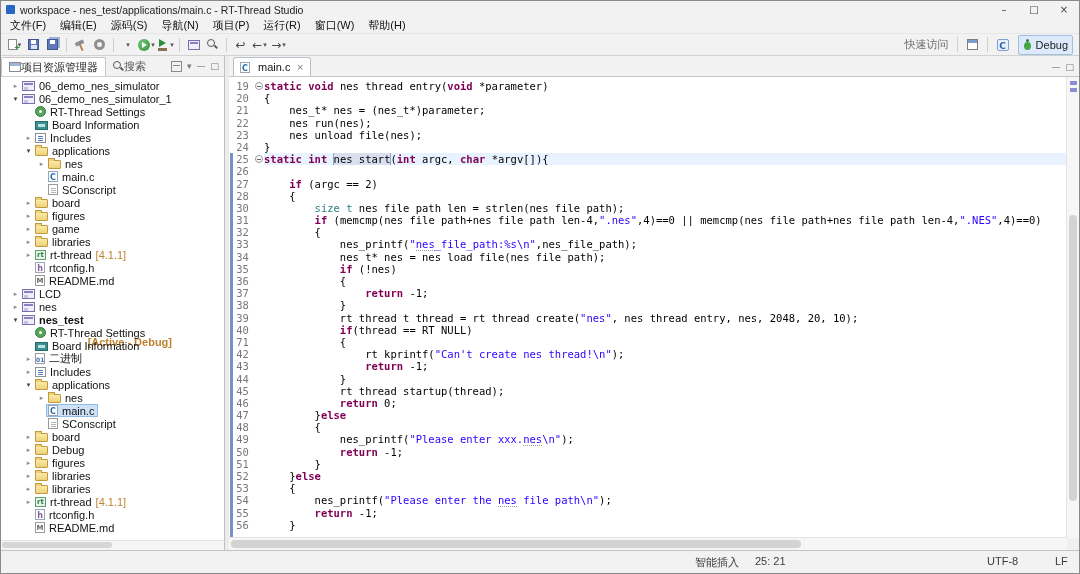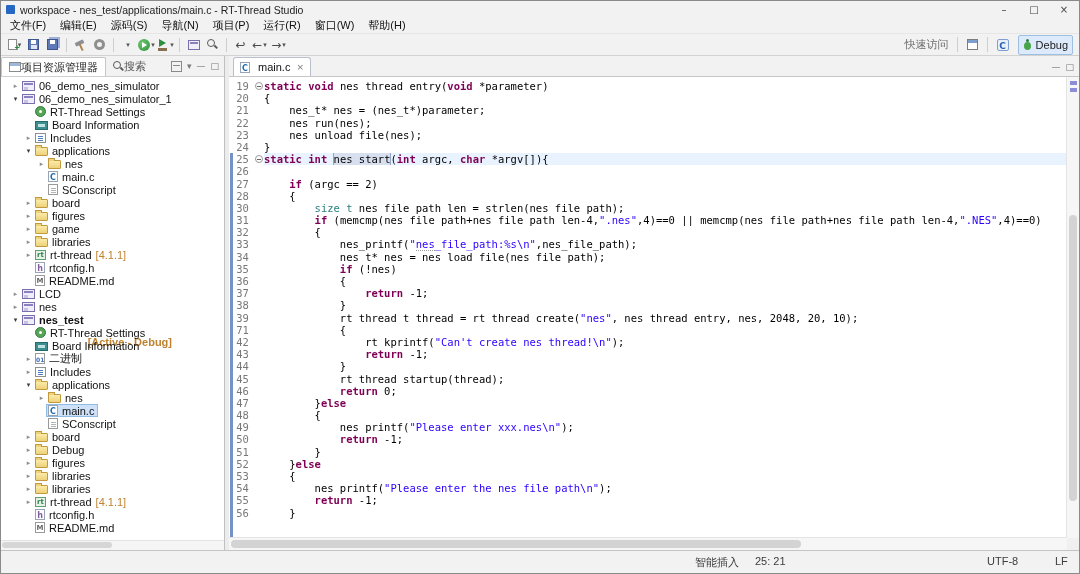--- a/index.html
+++ b/index.html
@@ -665,20 +665,26 @@
               <span class="codetext">            }</span>
             </div>
             <div class="crow">
               <span class="annot"></span>
               <span class="num">39</span>
               <span class="fold"></span>
               <span class="codetext">            rt_thread_t thread = rt_thread_create(<span class="str">"<span class="sp">nes</span>"</span>, nes_thread_entry, nes, 2048, 20, 10);</span>
             </div>
             <div class="crow">
               <span class="annot"></span>
+              <span class="num">40</span>
+              <span class="fold"></span>
+              <span class="codetext">            <span class="kw">if</span>(thread == RT_NULL)</span>
+            </div>
+            <div class="crow">
+              <span class="annot"></span>
               <span class="num">71</span>
               <span class="fold"></span>
               <span class="codetext">            {</span>
             </div>
             <div class="crow">
               <span class="annot"></span>
               <span class="num">42</span>
               <span class="fold"></span>
               <span class="codetext">                rt_kprintf(<span class="str">"Can't create <span class="sp">nes</span> thread!\n"</span>);</span>
             </div>

